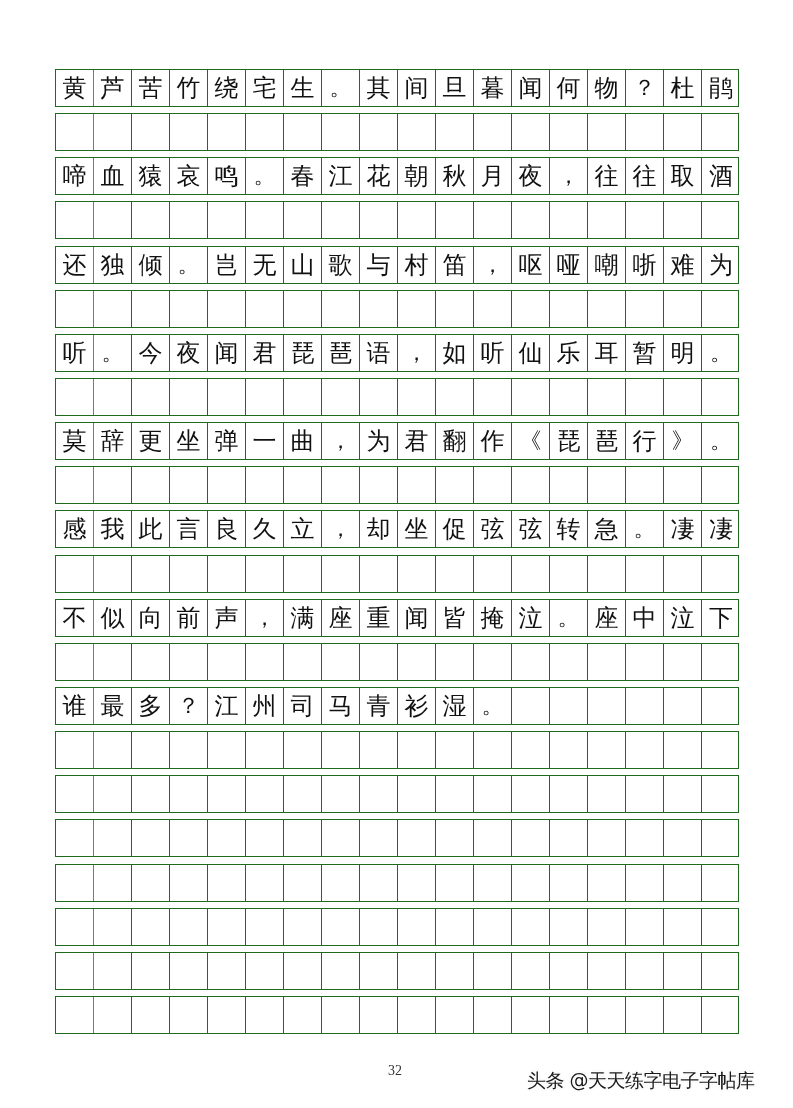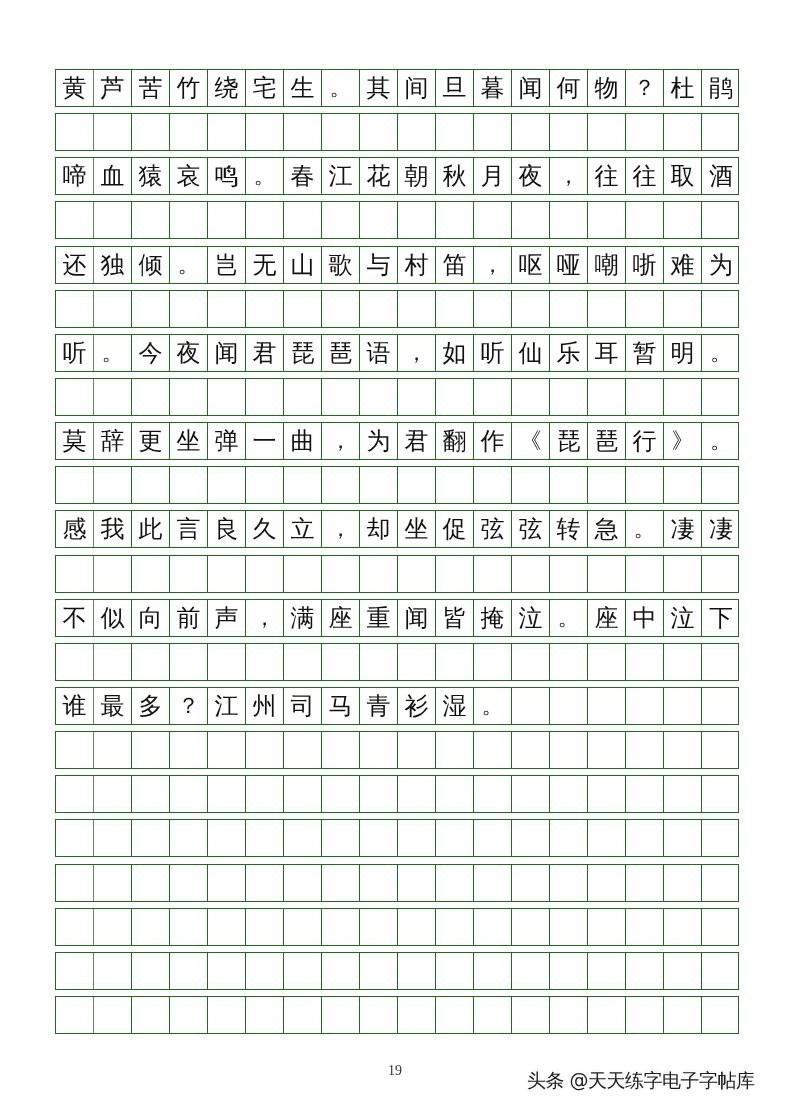--- a/index.html
+++ b/index.html
@@ -472,14 +472,14 @@
       <div class="cell" style="border-right-color: rgb(30, 107, 30);"></div>
       <div class="cell" style="border-right-color: rgb(30, 107, 30);"></div>
       <div class="cell" style="border-right-color: rgb(30, 107, 30);"></div>
       <div class="cell" style="border-right-color: rgb(30, 107, 30);"></div>
       <div class="cell" style="border-right-color: rgb(30, 107, 30);"></div>
       <div class="cell" style="border-right-color: rgb(30, 107, 30);"></div>
       <div class="cell" style="border-right-color: rgb(30, 107, 30);"></div>
     </div>
   </div>
 
-<div id="page-number">19</div>
+<div id="page-number">32</div>
 <div id="watermark">头条 @天天练字电子字帖库</div>
 
 </body></html>

